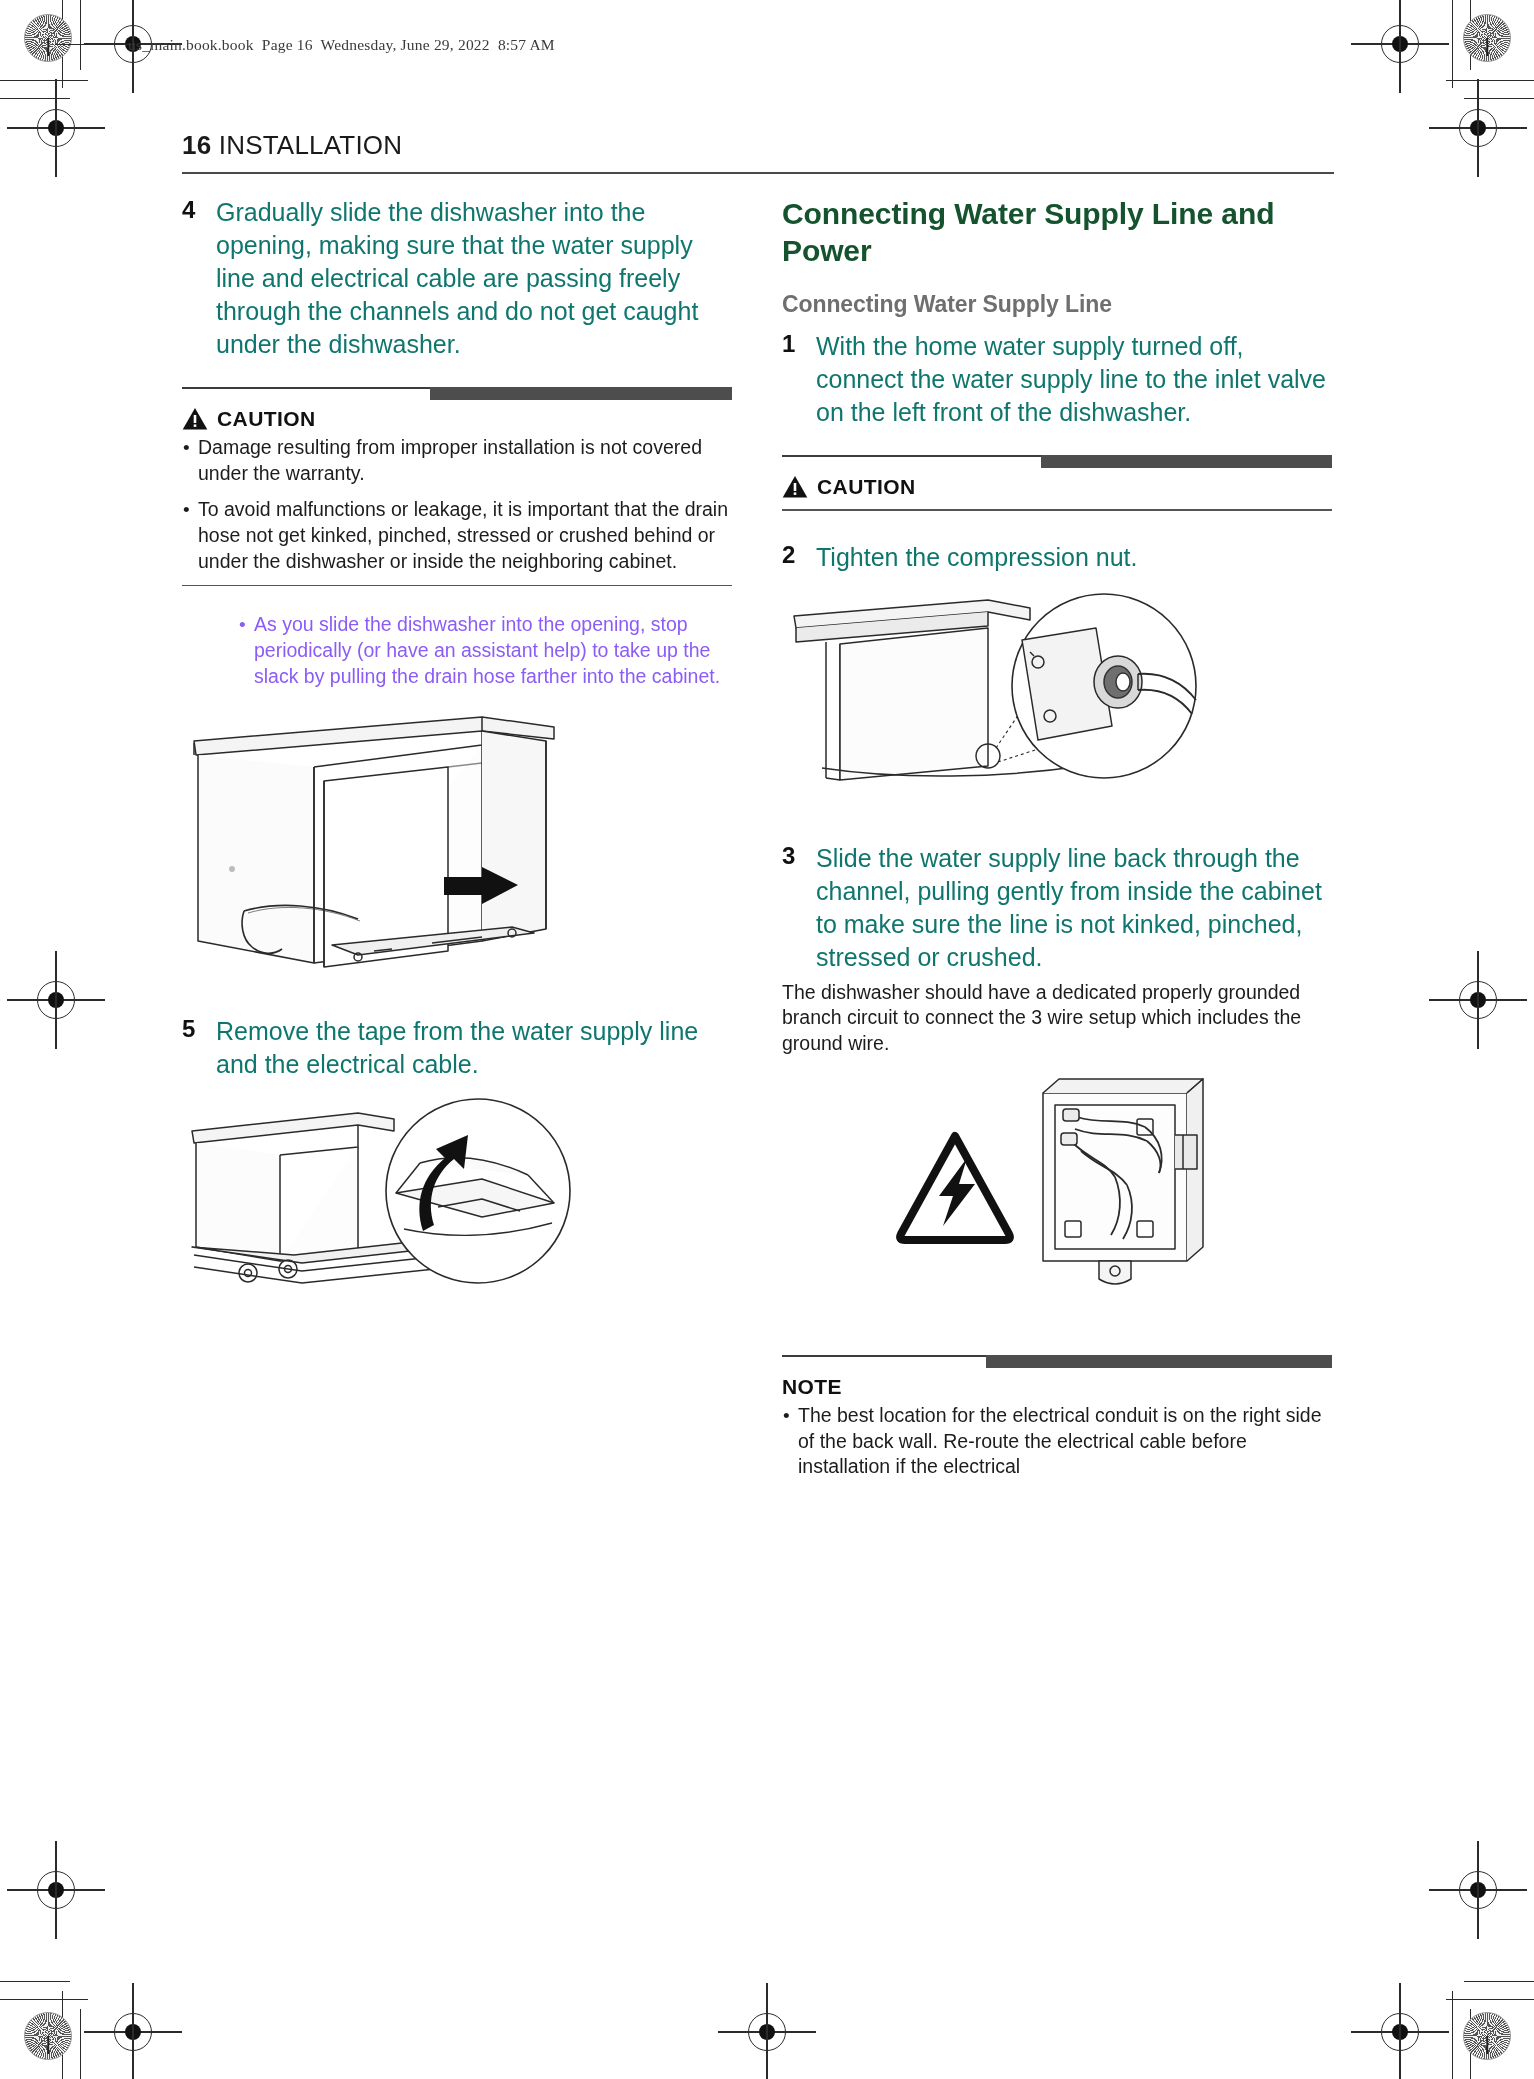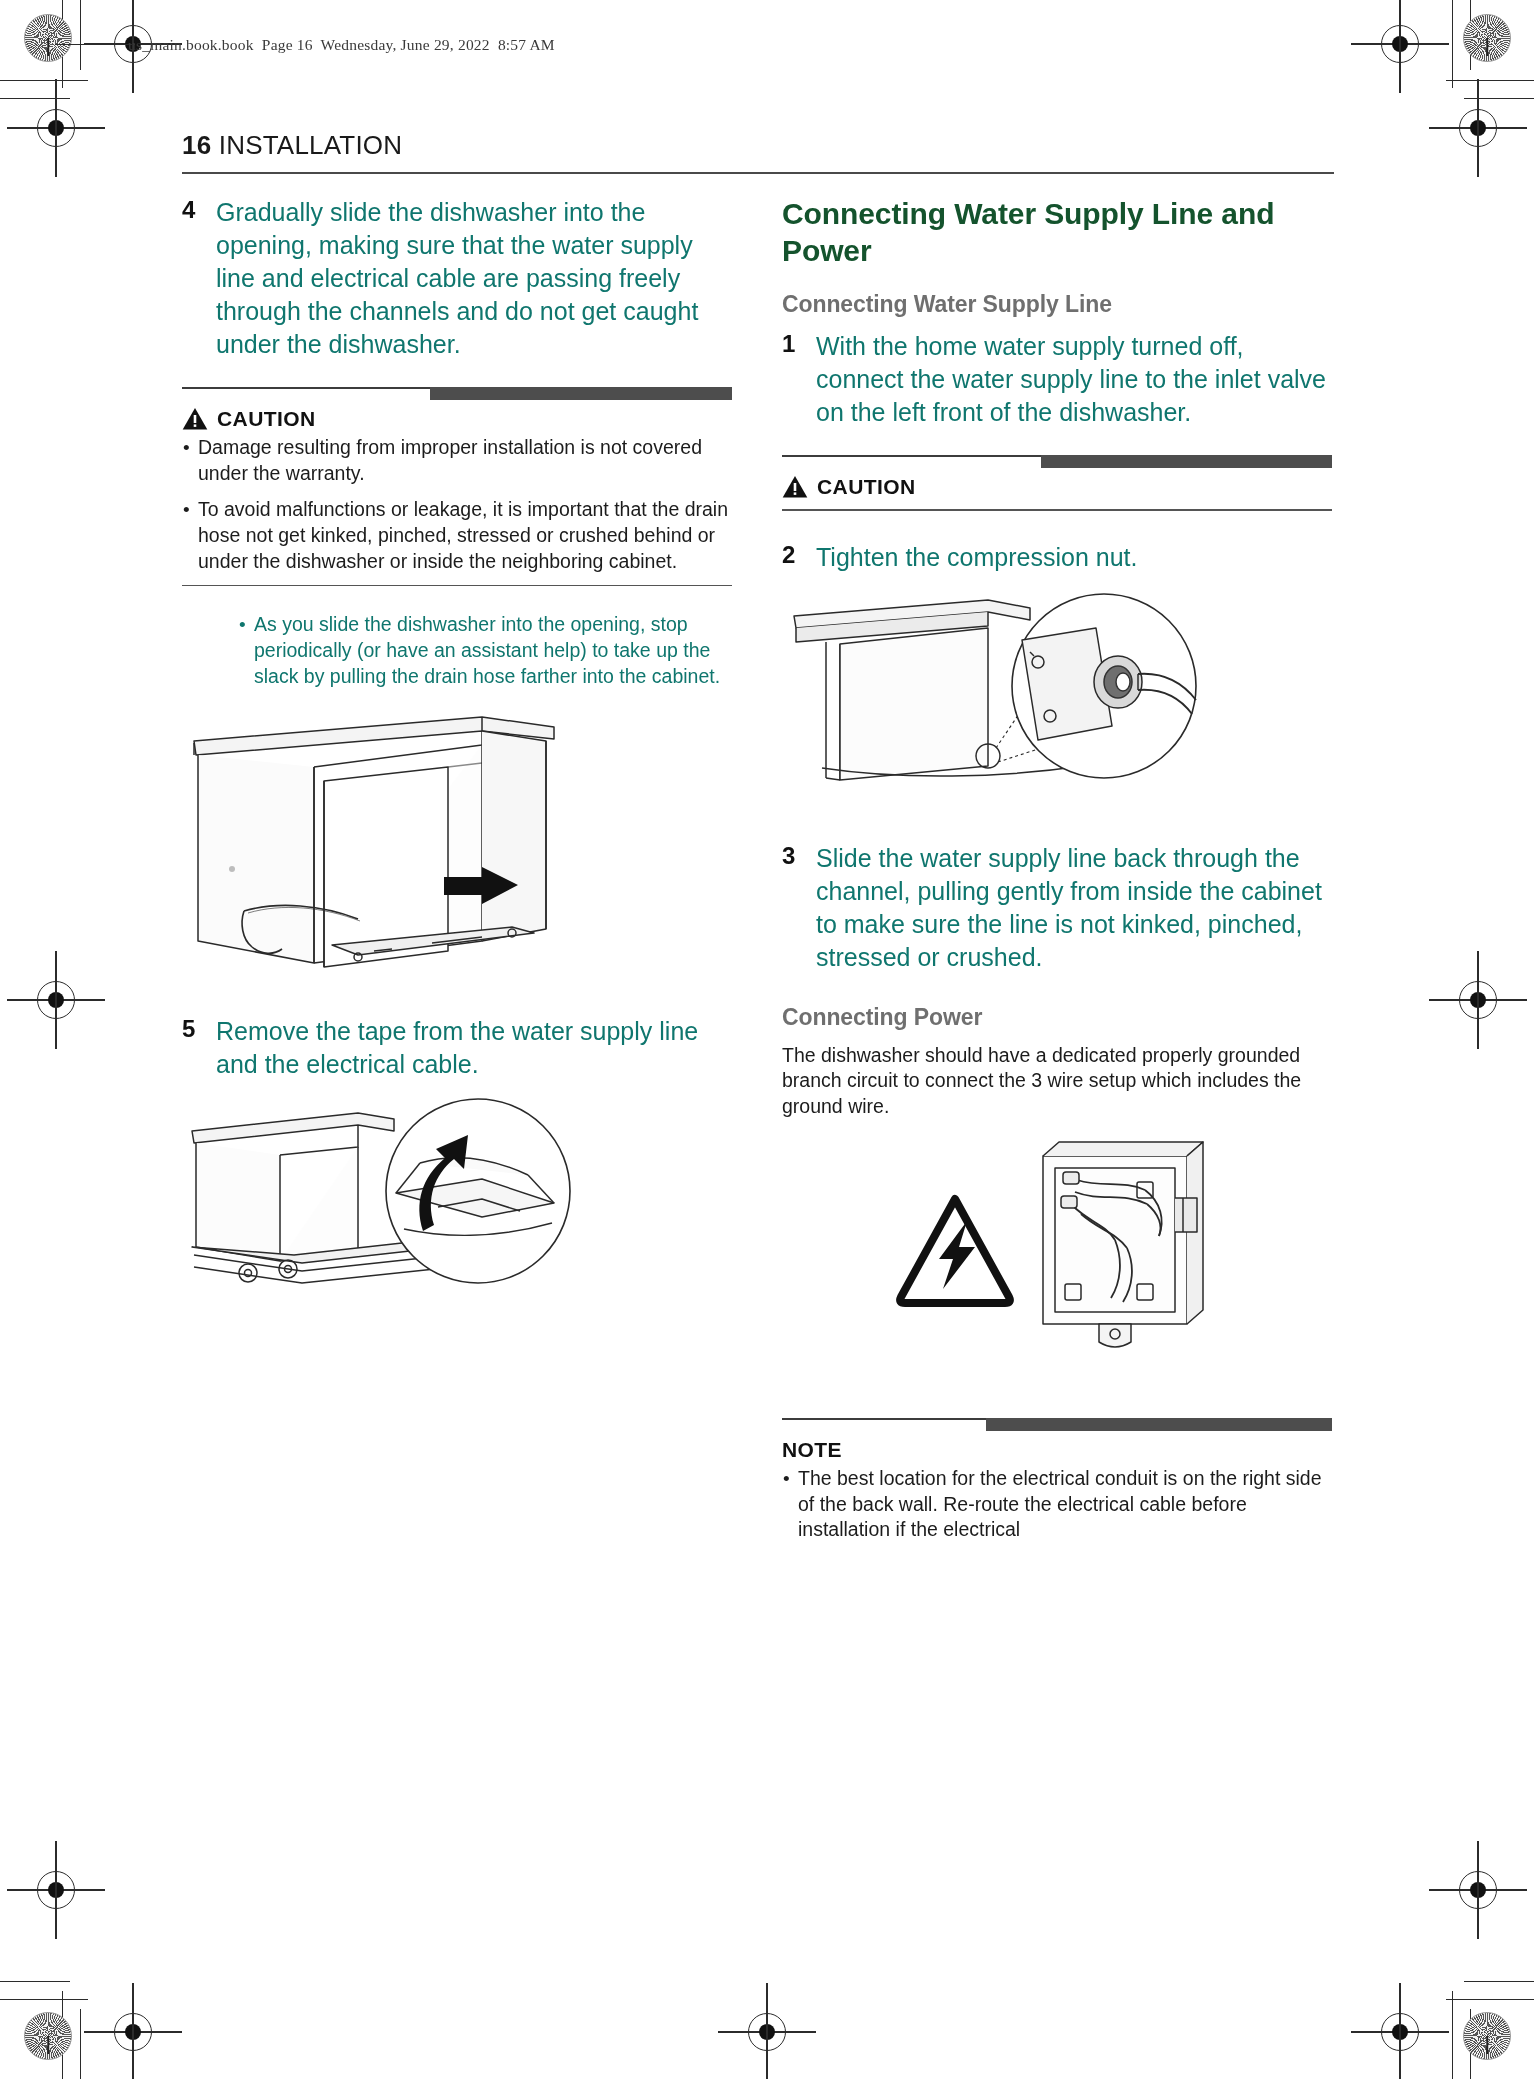--- a/index.html
+++ b/index.html
@@ -206,21 +206,21 @@
     color: #1c1c1c;
   }
 
   
   .subbullet {
     margin: 26px 0 0 56px;
     position: relative;
     padding-left: 16px;
     font-size: 19.5px;
     line-height: 1.32;
-    color: #0f766e;
+    color: #8b5cf6;
   }
   .subbullet::before {
     content: "•";
     position: absolute;
     left: 1px; top: 0;
     font-size: 19px;
   }
 
   
   .h-main {
@@ -530,21 +530,20 @@
       </svg>
     </div>
 
     <div class="spacer-8"></div>
 
     <div class="step">
       <div class="step-num">3</div>
       <div class="step-body">Slide the water supply line back through the channel, pulling gently from inside the cabinet to make sure the line is not kinked, pinched, stressed or crushed.</div>
     </div>
 
-    <h2 class="h-sub">Connecting Power</h2>
 
     <p class="para">The dishwasher should have a dedicated properly grounded branch circuit to connect the 3 wire setup which includes the ground wire.</p>
 
     <div class="figure" style="display:flex; align-items:center; justify-content:center; gap:4px;">
       <svg width="120" height="120" viewBox="0 0 120 120">
         <path d="M60 8 L114 106 Q117 112 110 112 L10 112 Q3 112 6 106 Z" fill="none" stroke="#111" stroke-width="8" stroke-linejoin="round"></path>
         <path d="M72 30 L44 68 L58 68 L48 98 L80 56 L64 56 Z" fill="#111"></path>
       </svg>
       <svg width="200" height="230" viewBox="0 0 200 230">
         <g fill="none" stroke="#2a2a2a" stroke-width="1.5" stroke-linejoin="round">

